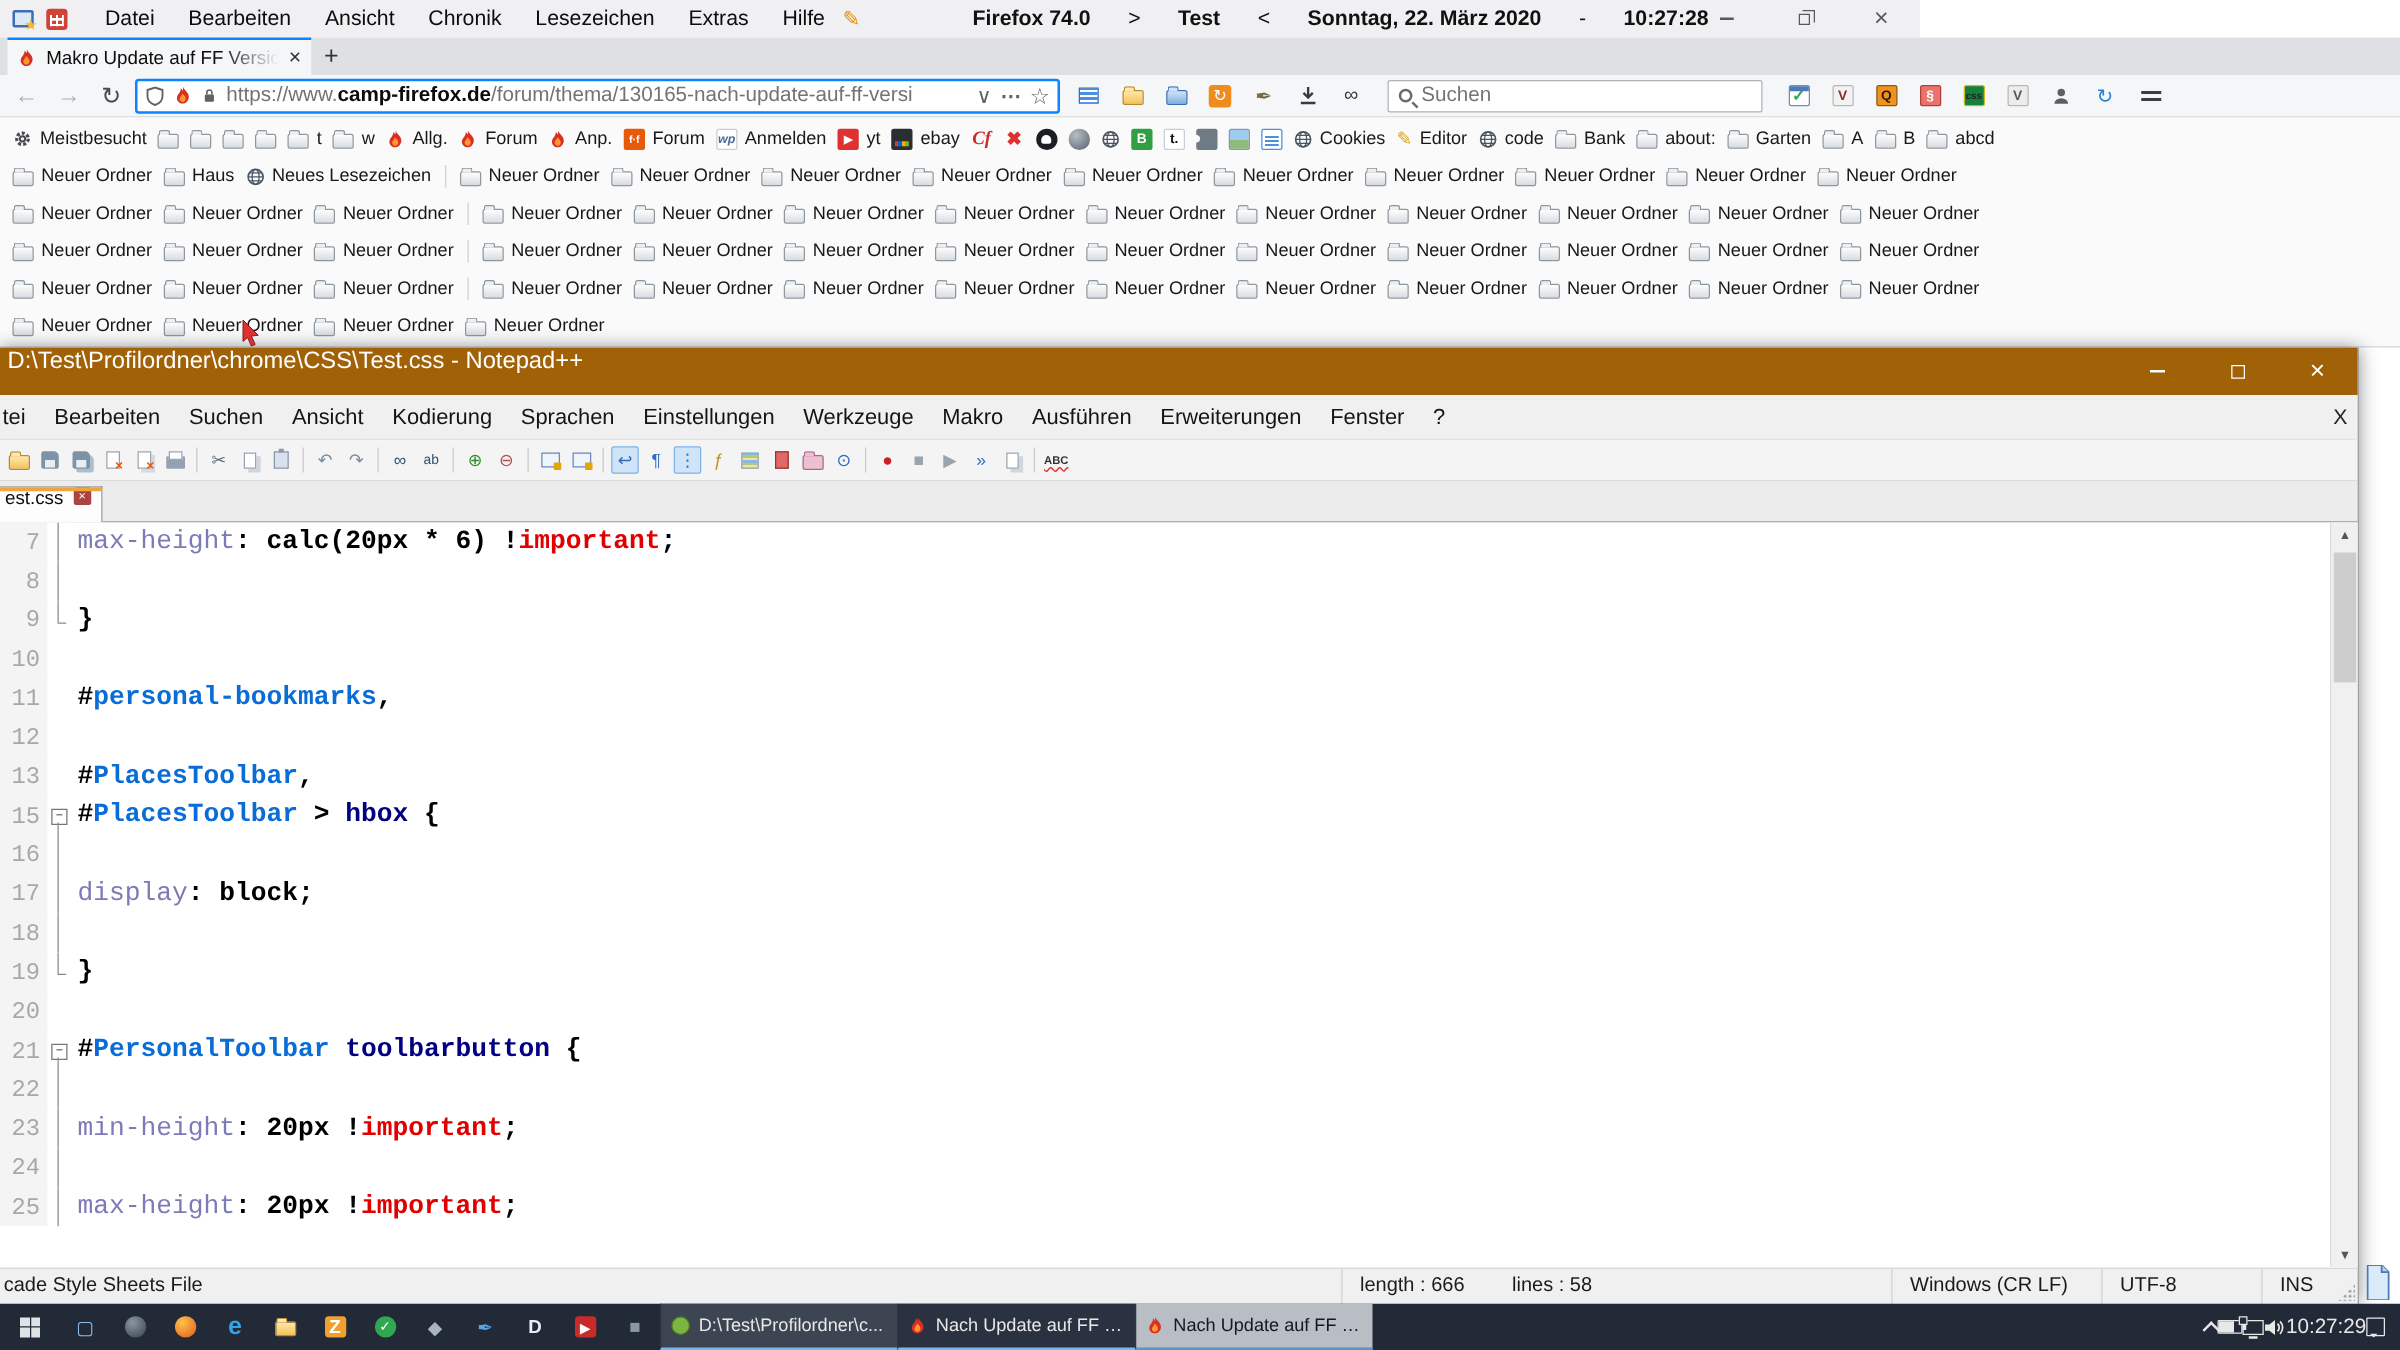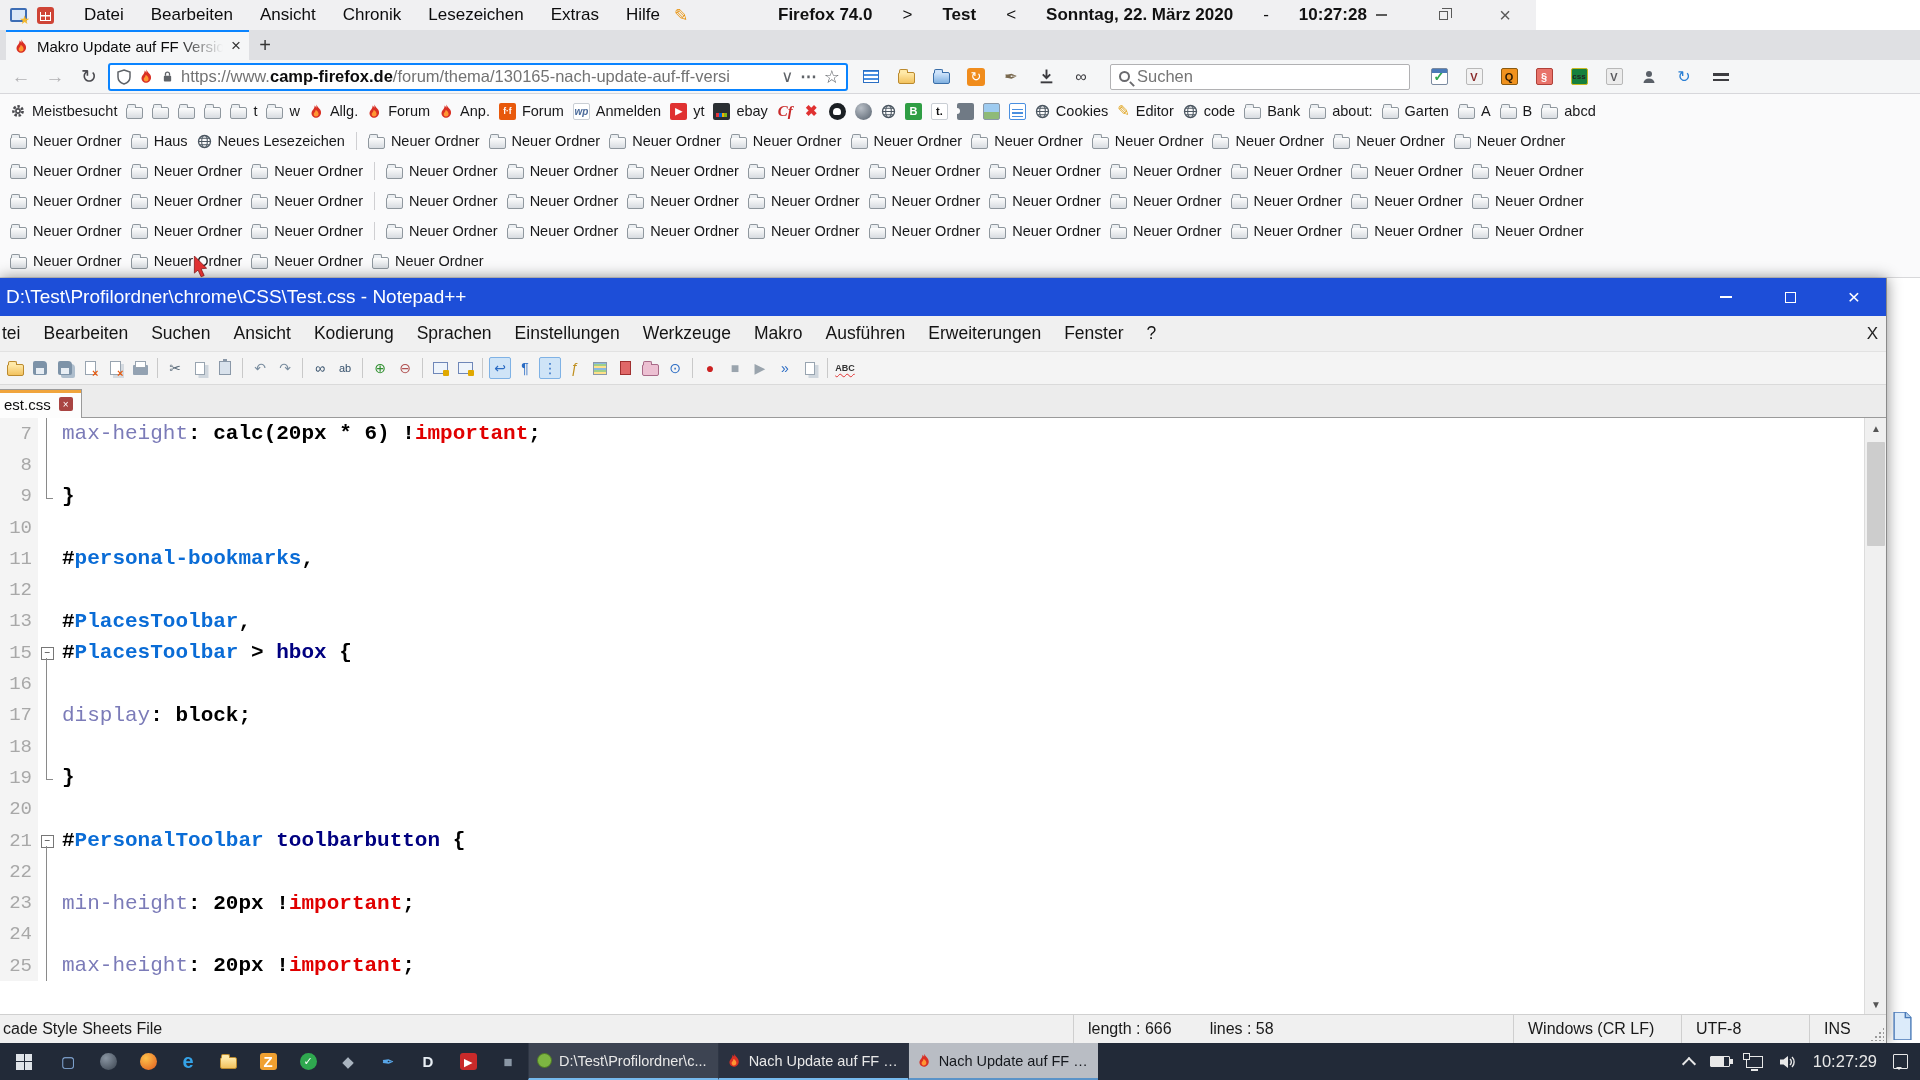--- a/index.html
+++ b/index.html
@@ -81,21 +81,21 @@
   .b-t{background:#fff;border:1px solid #c9ced4;color:#111;font-size:11px}
   .b-puzzle{background:#707a85;border-radius:2px;position:relative}
   .b-puzzle::after{content:"";position:absolute;width:6px;height:6px;border-radius:50%;background:#fafafb;left:-3px;top:5.5px}
   .b-image{background:linear-gradient(180deg,#9ecbf0 0 55%,#8fba78 55%);border:1px solid #8a98a8}
   .b-list{background:#fff;border:1px solid #4a8fe0}
   .b-list::after{content:"";display:block;width:11px;height:9px;margin:2.5px auto 0;background:repeating-linear-gradient(0deg,#4a8fe0 0 1.5px,transparent 1.5px 3.5px)}
   .bm .pen{color:#e0a31c;font-size:15px}
 
   
   #npp{position:absolute;left:0;top:278px;width:1887px;height:765px;background:#f0f0f0;border-right:1px solid #8a8a8a;box-shadow:0 0 14px rgba(0,0,0,.45)}
-  #npp-titlebar{height:38px;background:#1d4ed8;color:#fff;display:flex;align-items:center;padding:0 0 0 6px;font-size:19px}
+  #npp-titlebar{height:38px;background:#a16207;color:#fff;display:flex;padding:0 0 0 6px;font-size:19px}
   #npp-titlebar .t{flex:1;white-space:nowrap;overflow:hidden}
   .nwc{width:64px;height:38px;display:flex;align-items:center;justify-content:center;color:#fff;font-size:18px}
   .nwc .sq{width:11px;height:11px;border:1.5px solid #fff}
   .nwc .minbar{width:12px;height:1.6px;background:#fff}
   #npp-menubar{height:36px;background:#f0f0f0;display:flex;align-items:center;gap:23px;padding:0 8px 0 2px;font-size:17.5px;color:#141414;border-bottom:1px solid #e2e2e2}
   #npp-menubar .mclose{margin-left:auto;font-size:17px;color:#222}
   #npp-toolbar{height:33px;background:#f4f4f4;display:flex;align-items:center;padding:0 4px;gap:3px;border-bottom:1px solid #dadada}
   .tbi{width:22px;height:22px;display:flex;align-items:center;justify-content:center;font-size:14px;border-radius:2px;border:1px solid transparent}
   .tbi.act{background:#cfe4f7;border-color:#7fb2e5}
   .tbsep{width:1px;height:20px;background:#c9c9c9;margin:0 3px}
@@ -110,21 +110,21 @@
   .i-printer::before{content:"";position:absolute;top:-4px;left:2.5px;width:9px;height:5px;background:#fff;border:1px solid #98a4b0}
   .i-pages{width:10px;height:13px;background:#fff;border:1px solid #98a4b0;box-shadow:3.5px 3px 0 #cfd6dd}
   .i-clip{width:12px;height:14px;background:#d9e2ec;border:1px solid #8a98a8;position:relative}
   .i-clip::before{content:"";position:absolute;top:-3px;left:3px;width:4px;height:3px;background:#8a98a8}
   .i-winlock{width:15px;height:12px;border:1px solid #6f87b8;background:#eef4fb;position:relative}
   .i-winlock::after{content:"";position:absolute;width:6px;height:6px;background:#e0a800;border-radius:1px;right:-2px;bottom:-3px}
   .i-docmap{width:14px;height:13px;border:1px solid #8a98a8;background:repeating-linear-gradient(0deg,#ffe08a 0 2px,#9fd08a 2px 4px,#8ab8e0 4px 6px)}
   .spell{font-size:9px;font-weight:700;letter-spacing:0;text-decoration:underline wavy #e03131 1px;text-underline-offset:2px}
 
   #npp-tabbar{height:33px;background:#ececec;display:flex;align-items:flex-end;border-bottom:1px solid #9a9a9a}
-  #npp-tab{height:29px;background:#fdfdfd;border:1px solid #9a9a9a;border-bottom:none;border-left:none;display:flex;align-items:center;gap:8px;padding:0 8px 0 4px;font-size:15px;position:relative;margin-bottom:-1px}
+  #npp-tab{height:29px;background:#fdfdfd;border:1px solid #9a9a9a;border-bottom:none;border-left:none;display:flex;align-items:flex-start;gap:8px;padding:0 8px 0 4px;font-size:15px;position:relative;margin-bottom:-1px}
   #npp-tab::before{content:"";position:absolute;top:0;left:0;right:0;height:3px;background:#f0a43c}
   #npp-tab .tclose{width:14px;height:14px;background:#a94442;color:#fff;font-size:10px;display:flex;align-items:center;justify-content:center;border-radius:2px}
 
   #npp-editor{position:relative;height:596px;background:#fff;display:flex;overflow:hidden}
   #gutter-wrap{width:1849px;overflow:hidden}
   .eline{display:flex;height:31.3px;align-items:center}
   .lnum{width:38px;text-align:right;padding-right:6px;color:#a8a8a8;font-family:"Liberation Mono",monospace;font-size:19px;background:#f4f4f4;height:100%;display:flex;align-items:center;justify-content:flex-end;flex:none}
   .fold{width:18px;height:100%;position:relative;flex:none;background:#fff}
   .fold-l::before{content:"";position:absolute;left:8px;top:0;bottom:0;width:1px;background:#8a8a8a}
   .fold-e::before{content:"";position:absolute;left:8px;top:0;height:17px;width:1px;background:#8a8a8a}
@@ -156,21 +156,21 @@
   .winlogo{width:16px;height:16px;display:grid;grid-template-columns:7.5px 7.5px;grid-template-rows:7.5px 7.5px;gap:1px}
   .winlogo span{background:#dfe3e8}
   .pin{width:40px;display:flex;align-items:center;justify-content:center;font-size:15px}
   .pin .circ{width:17px;height:17px;border-radius:50%}
   .tkbtn{width:190px;display:flex;align-items:center;gap:7px;padding:0 8px;font-size:14.5px;border-left:1px solid #2e3644;border-bottom:2px solid #76b9ed;white-space:nowrap;overflow:hidden}
   .tkbtn.focused{background:#3d4452}
   .tkbtn.normal{background:#2a3140}
   .tkbtn.light{background:#b9bdc4;color:#15181d;border-bottom-color:#5a93c8}
   .tkbtn .lbl{overflow:hidden;text-overflow:ellipsis}
   .npp-circ{width:15px;height:15px;border-radius:50%;background:#7db542;border:1px solid #4e7a24;flex:none}
-  #tray{margin-left:auto;display:flex;align-items:center;gap:16px;padding:0 12px}
+  #tray{margin-left:auto;display:flex;align-items:center;padding:0 12px}
   .tray-ic{display:flex;align-items:center;justify-content:center;color:#e8e8e8}
   .chev{width:10px;height:10px;border-left:2px solid #e8e8e8;border-top:2px solid #e8e8e8;transform:rotate(45deg);margin-top:4px}
   .batt{width:20px;height:11px;border:1.6px solid #e8e8e8;border-radius:1px;position:relative;background:linear-gradient(90deg,#e8e8e8 0 70%,transparent 70%)}
   .batt::after{content:"";position:absolute;right:-4px;top:2px;width:2.5px;height:5px;background:#e8e8e8}
   .net{width:17px;height:12px;border:1.6px solid #e8e8e8;position:relative}
   .net::before{content:"";position:absolute;left:-4px;top:-4px;width:5px;height:5px;background:#222a38;border:1.6px solid #e8e8e8}
   .net::after{content:"";position:absolute;left:4px;bottom:-4px;width:7px;height:1.6px;background:#e8e8e8}
   #tray-time{font-size:16.5px}
   .notif{width:15px;height:15px;border:1.6px solid #e8e8e8;border-radius:1px;position:relative}
   .notif::after{content:"";position:absolute;left:2px;bottom:-5px;border:3px solid transparent;border-top-color:#e8e8e8}

